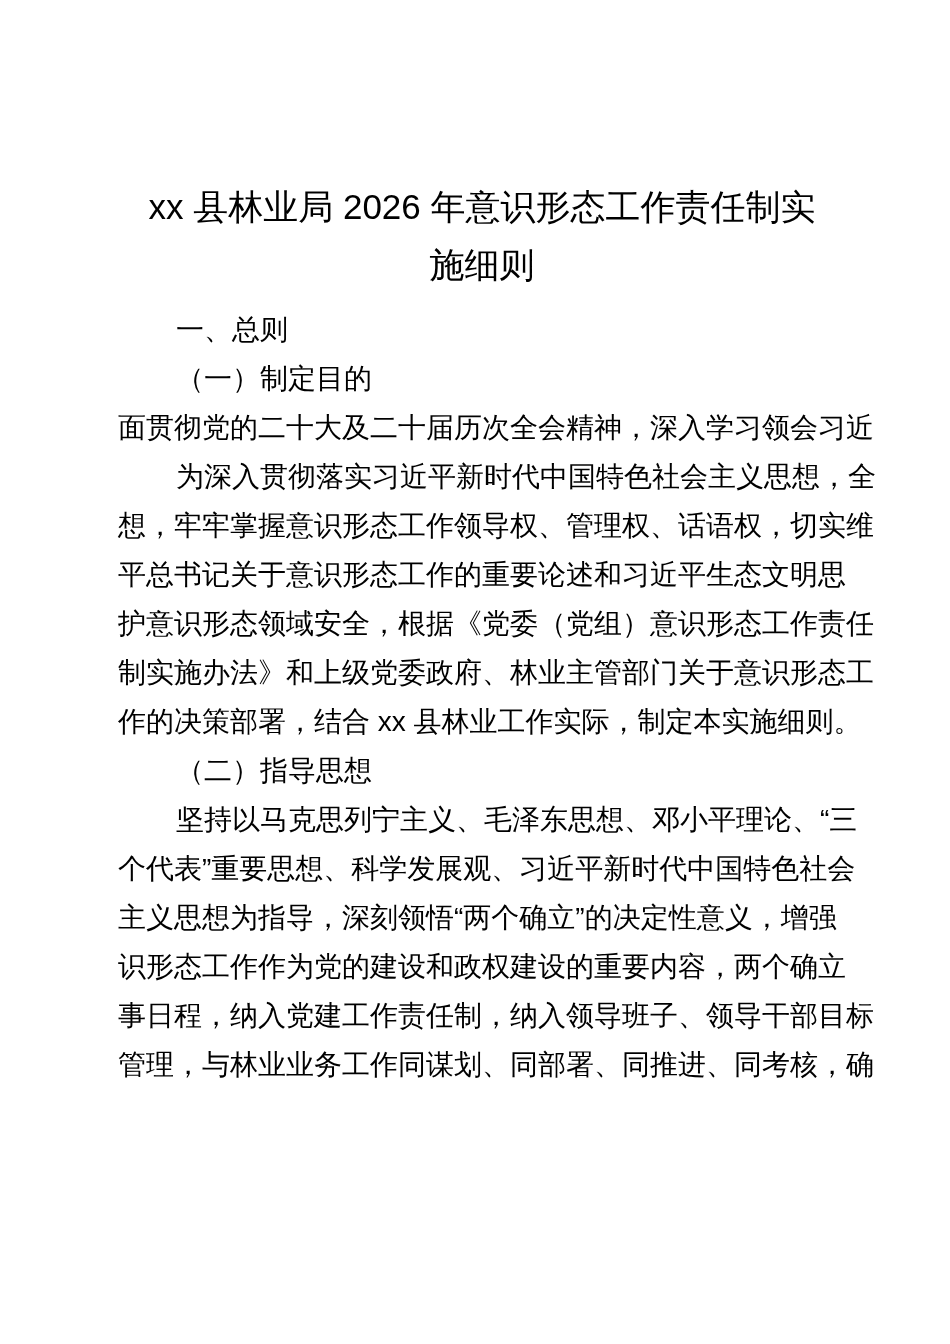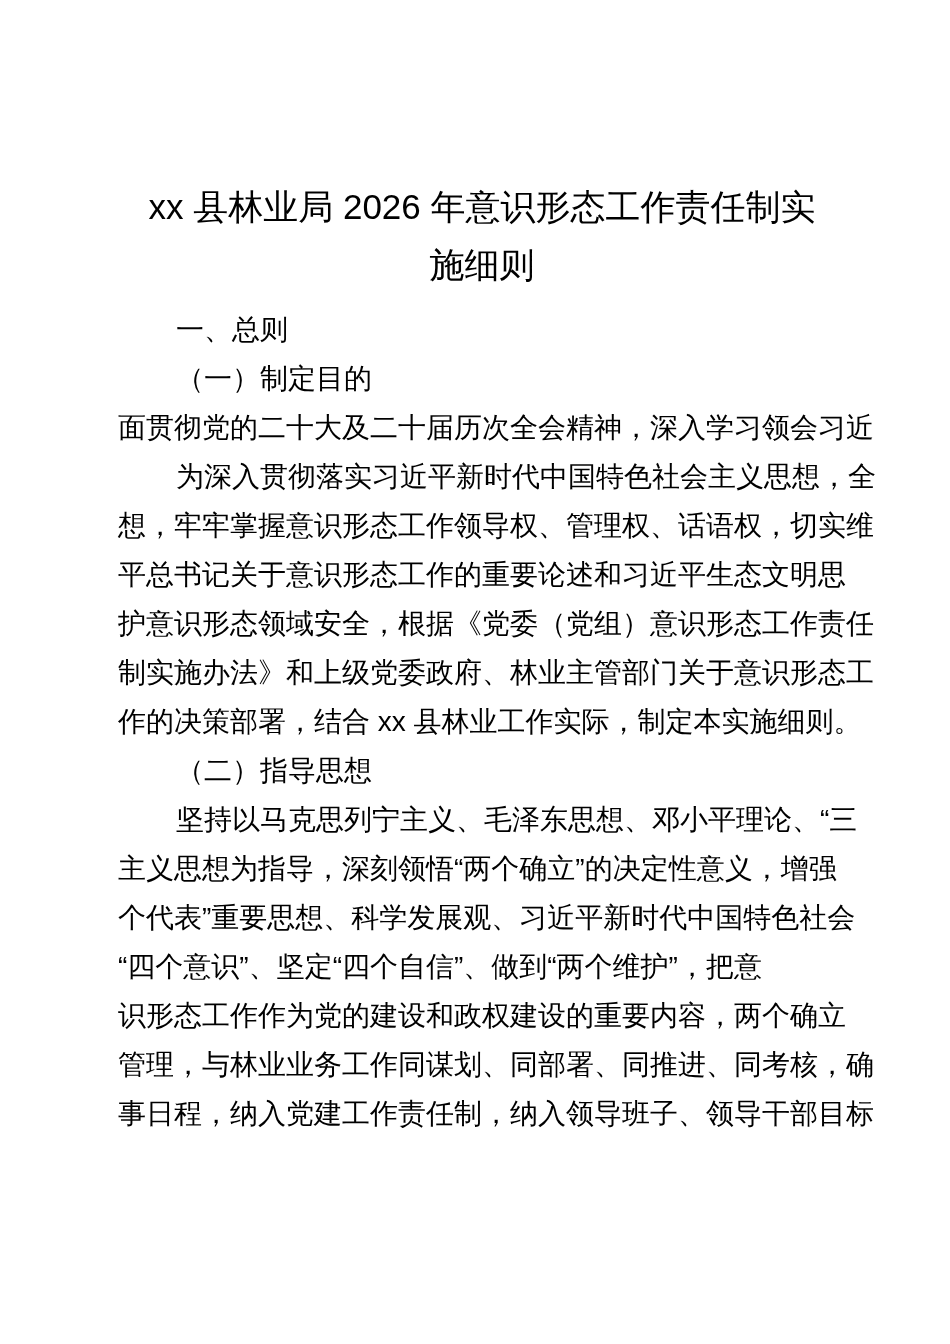--- a/index.html
+++ b/index.html
@@ -73,24 +73,23 @@
             <div class="line">护意识形态领域安全，根据《党委（党组）意识形态工作责任</div>
             <div class="line">制实施办法》和上级党委政府、林业主管部门关于意识形态工</div>
             <div class="line">作的决策部署，结合 xx 县林业工作实际，制定本实施细则。</div>
           </div>
       </div>
 
       <div>
         <div class="line indent">（二）指导思想</div>
         <div>
             <div class="line indent">坚持以马克思列宁主义、毛泽东思想、邓小平理论、“三</div>
+            <div class="line">个代表”重要思想、科学发展观、习近平新时代中国特色社会</div>
             <div class="line">主义思想为指导，深刻领悟“两个确立”的决定性意义，增强</div>
-            <div class="line">个代表”重要思想、科学发展观、习近平新时代中国特色社会</div>
-            <div class="line">“四个意识”、坚定“四个自信”、做到“两个维护”，把意</div>
             <div class="line">识形态工作作为党的建设和政权建设的重要内容，两个确立</div>
+            <div class="line">事日程，纳入党建工作责任制，纳入领导班子、领导干部目标</div>
             <div class="line">管理，与林业业务工作同谋划、同部署、同推进、同考核，确</div>
-            <div class="line">事日程，纳入党建工作责任制，纳入领导班子、领导干部目标</div>
           </div>
       </div>
 
     </div>
   </div>
 </div>
 
 </body></html>

